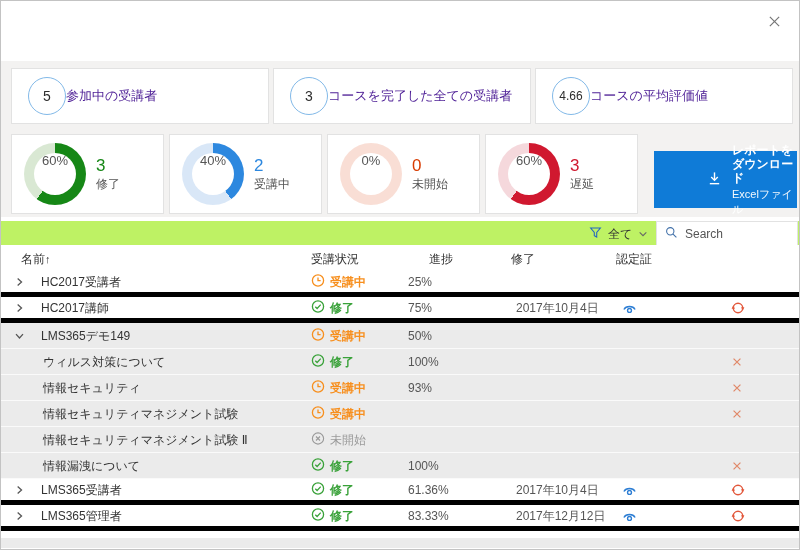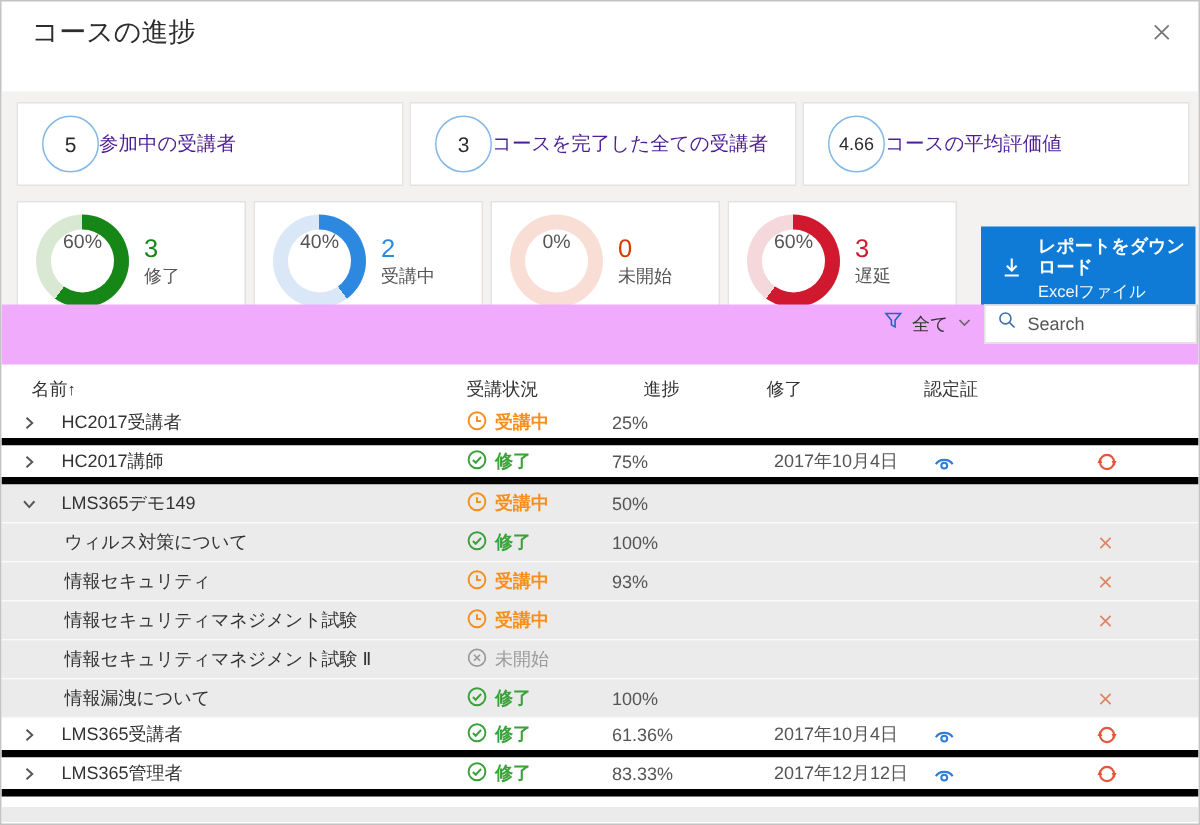--- a/index.html
+++ b/index.html
@@ -31,21 +31,21 @@
   .dlabel { font-size:12px; color:#555; margin-top:1px; }
 
   
   .dl-btn { position:absolute; left:653px; top:150px; width:143px; height:57px; background:#0f7bd7; color:#fff; border:none; display:flex; align-items:center; cursor:pointer; text-align:left; }
   .dl-icon { margin-left:13px; flex:0 0 auto; }
   .dl-text { margin-left:10px; width:100px; }
   .dl-label { font-size:12px; font-weight:bold; line-height:14px; }
   .dl-sub { font-size:11px; font-weight:normal; margin-top:2px; opacity:.95; }
 
   
-  .fbar { position:absolute; left:0; top:202px; width:100%; height:40px; background:#f0abfc; }
+  .fbar { position:absolute; left:0; top:220px; width:100%; height:40px; background:#bef264; }
   .filter-ctl { position:absolute; left:588px; top:0; height:26px; display:flex; align-items:center; gap:6px; cursor:pointer; }
   .filter-label { font-size:12px; color:#333; }
   .searchbox { position:absolute; left:655px; top:0; width:142px; height:26px; background:#fff; display:flex; align-items:center; border:1px solid #e2e2e2; }
   .searchbox svg { margin-left:8px; flex:0 0 auto; }
   .searchbox input { border:none; outline:none; width:100px; margin-left:7px; font-size:12px; color:#333; font-family:inherit; background:transparent; }
   .searchbox input::placeholder { color:#555; }
 
   
   .thead { position:absolute; left:0; top:244px; width:100%; height:28px; background:#fff; border-bottom:1px solid #e4e4e4; }
   .th { position:absolute; top:6px; font-size:12px; color:#333; white-space:nowrap; }
@@ -70,21 +70,20 @@
   .c-cert { left:621px; display:flex; align-items:center; }
   .c-action { left:730px; display:flex; align-items:center; }
 
   .partial-row { position:absolute; left:0; top:537px; width:100%; height:10px; background:#ebebeb; }
 </style>
 </head>
 <body>
 
 <div class="dialog">
 
-  <div class="title">コースの進捗</div>
   <div class="close-btn">
     <svg width="13" height="13" viewBox="0 0 14 14">
         <path d="M2 2 L12 12 M12 2 L2 12" stroke="#777" stroke-width="1.3"></path>
       </svg>
   </div>
 
   <div class="band"></div>
 
   <div class="scard c0">
     <div class="scircle">5</div>
@@ -137,21 +136,21 @@
       <div class="hole">
           <span>60%</span>
         </div>
     </div>
     <div class="dmeta">
       <div class="dcount" style="color: rgb(208, 24, 47);">3</div>
       <div class="dlabel">遅延</div>
     </div>
   </div>
 
-  <button class="dl-btn" style="background: rgb(15, 123, 215);">
+  <button class="dl-btn" style="background: rgb(15, 123, 215); padding-left: 40px;">
     <span class="dl-icon">
       <svg width="15" height="15" viewBox="0 0 16 16" fill="none" stroke="#fff" stroke-width="1.5">
           <path d="M8 1.5 V9.5"></path>
           <path d="M4.5 6.5 L8 10 L11.5 6.5"></path>
           <path d="M3 13.5 H13"></path>
         </svg>
     </span>
     <span class="dl-text">
       <span class="dl-label" style="display:block">レポートをダウンロード</span>
       <span class="dl-sub" style="display:block">Excelファイル</span>

